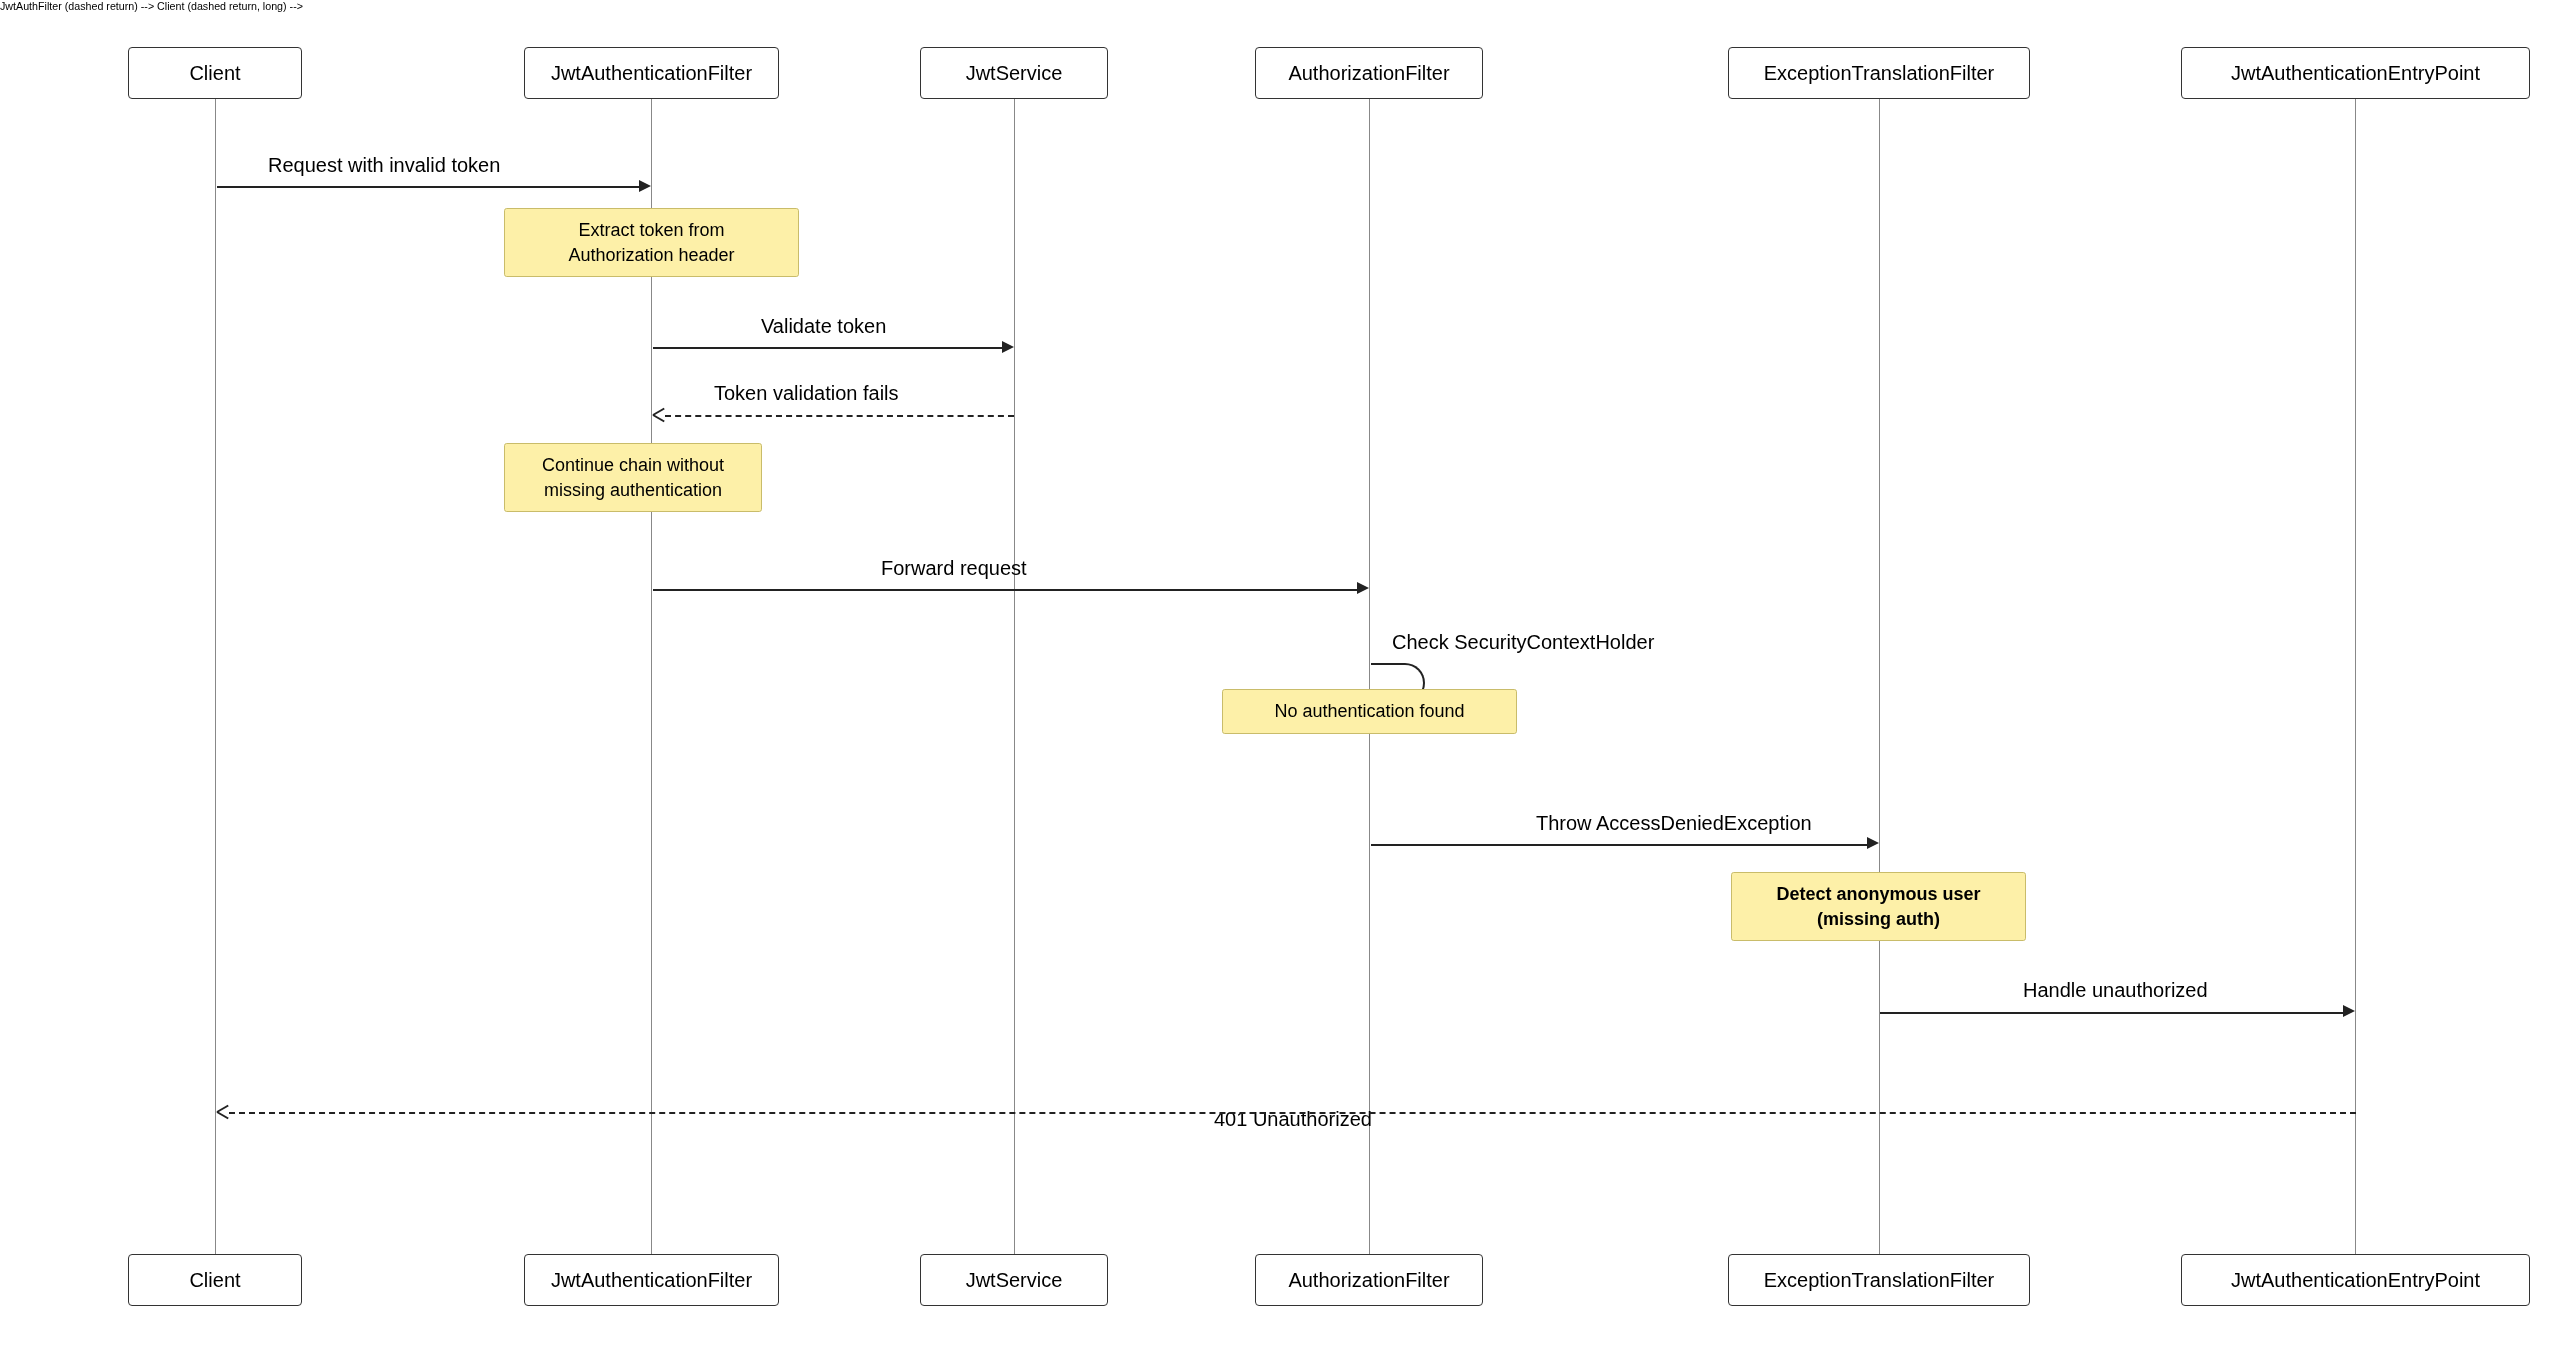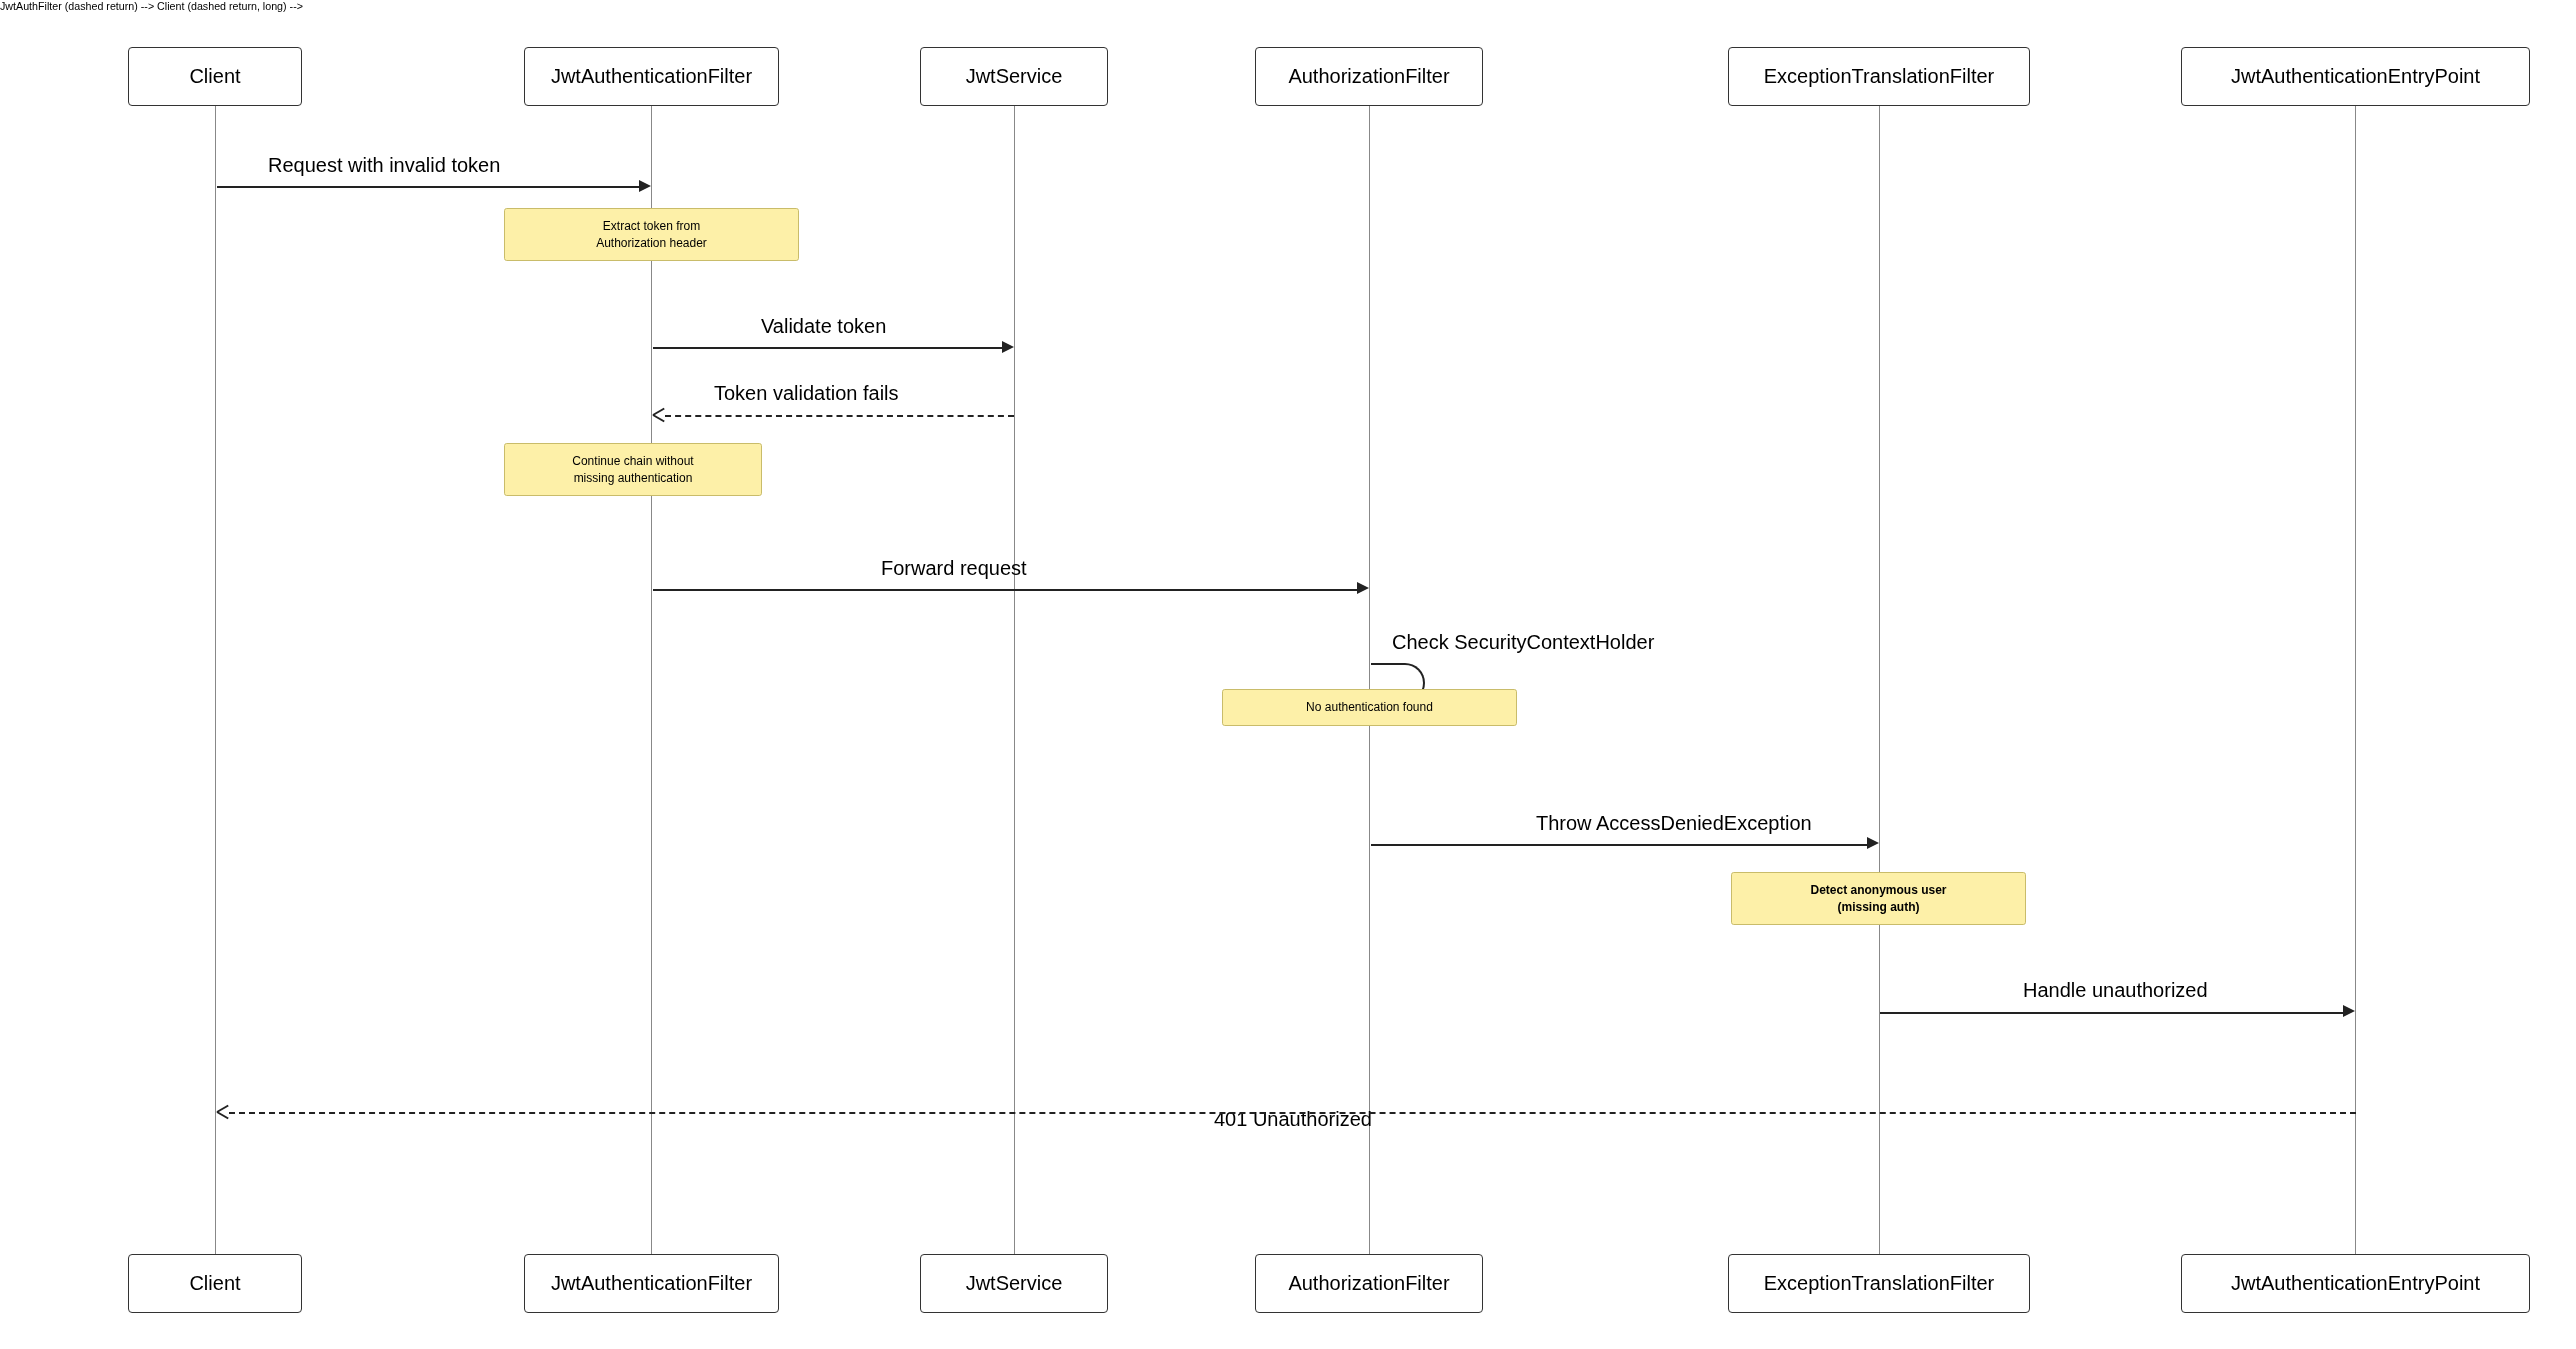--- a/index.html
+++ b/index.html
@@ -13,21 +13,21 @@
   .actor-box {
     position: absolute;
     border: 1.3px solid #333;
     border-radius: 4px;
     background: #fff;
     display: flex;
     align-items: center;
     justify-content: center;
     font-size: 20px;
     padding: 8px 13.4px;
-    height: 59px;
+    height: 52px;
   }
   .lifeline {
     position: absolute;
     width: 1.3px;
     background: #888;
     z-index: 0;
   }
   .msg-label {
     position: absolute;
     font-size: 20px;
@@ -68,21 +68,21 @@
     width: 13.4px;
     left: 0;
   }
   .arrowhead.open-left::before { transform: rotate(30deg); transform-origin: left; top: -0.7px; }
   .arrowhead.open-left::after { transform: rotate(-30deg); transform-origin: left; top: -0.7px; }
   .note {
     position: absolute;
     background: #fdf0a8;
     border: 1.3px solid #c9bc6a;
     border-radius: 2.7px;
-    font-size: 12px;
+    font-size: 18px;
     text-align: center;
     padding: 9.4px 16px;
     line-height: 1.35;
     z-index: 3;
   }
   .self-loop {
     position: absolute;
     width: 54px;
     height: 40px;
     border: 2px solid #222;

